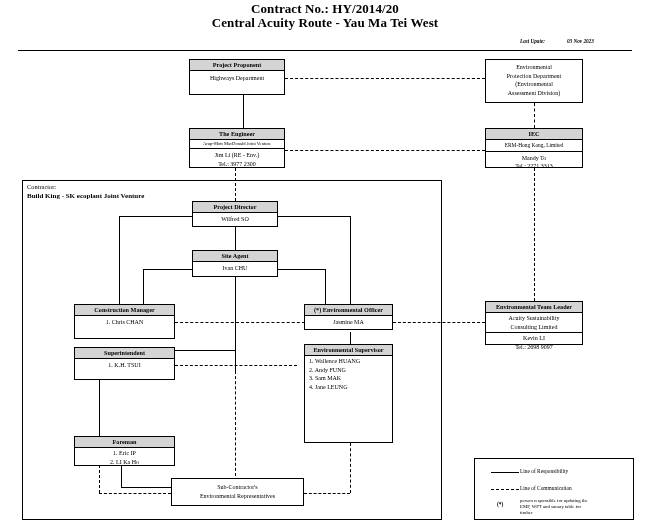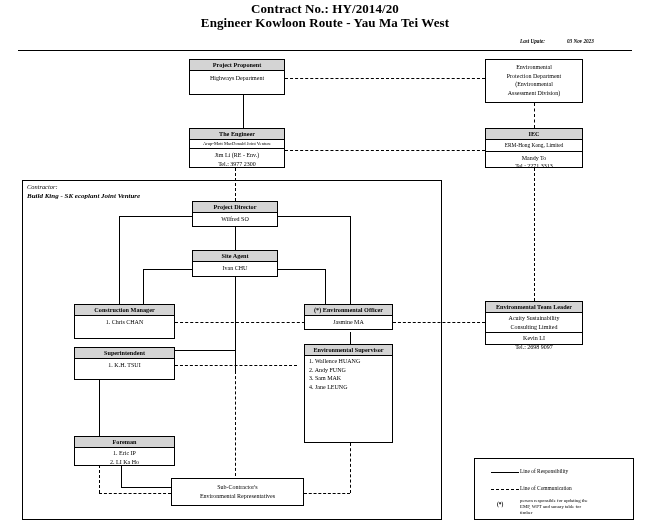--- a/index.html
+++ b/index.html
@@ -108,21 +108,20 @@
     z-index: 1;
   }
   .contractor-label {
     position: absolute;
     left: 27px;
     top: 183px;
     font-size: 6.4px;
     line-height: 8.5px;
     z-index: 6;
     text-align: left;
-    font-style: italic;
   }
   .contractor-label .l2 { font-weight: bold; font-size: 7px; }
 
   
   .ln {
     position: absolute;
     z-index: 2;
   }
   .v-solid { border-left: 1px solid #000; width: 0; }
   .h-solid { border-top: 1px solid #000; height: 0; }
@@ -171,21 +170,21 @@
     width: 108px;
   }
 </style>
 </head>
 <body>
 
 <div id="page">
 
   <div class="title-block">
     <div class="title-line">Contract No.: HY/2014/20</div>
-    <div class="title-line">Engineer Kowloon Route - Yau Ma Tei West</div>
+    <div class="title-line">Central Acuity Route - Yau Ma Tei West</div>
   </div>
 
   <div class="header-rule"></div>
 
   <div class="stamp">
     <span class="lbl">Last Upate:</span>
     <span class="val">03 Nov 2023</span>
   </div>
 
   <div class="ln v-solid" style="left:243px; top:95px; height:33px;"></div>

